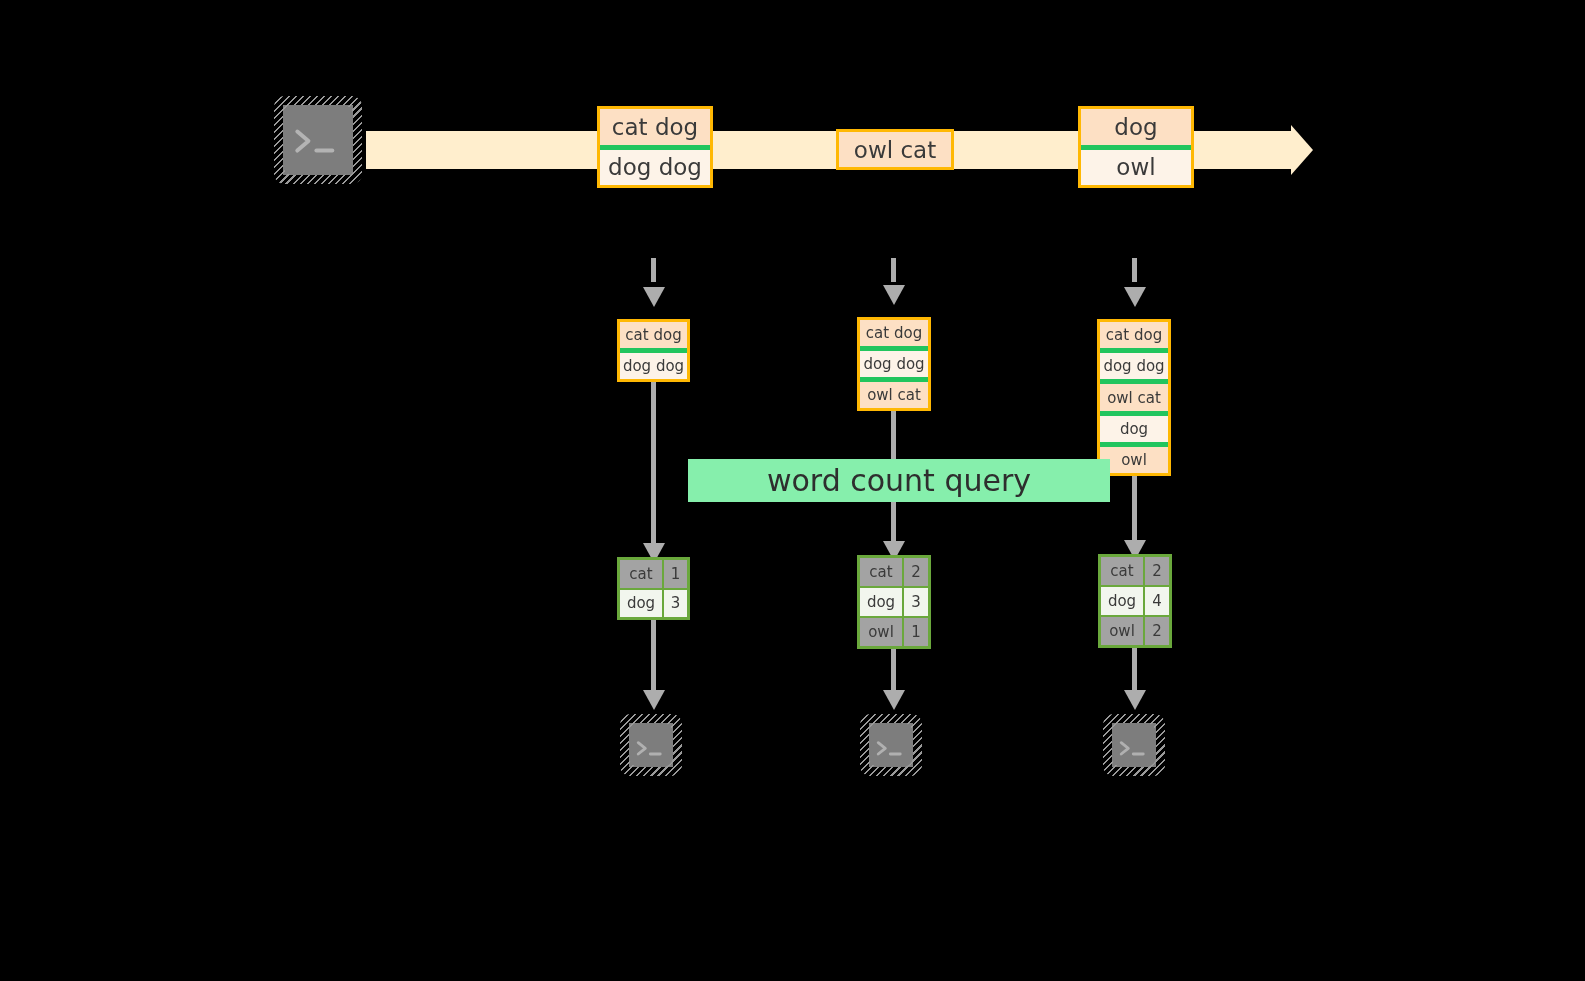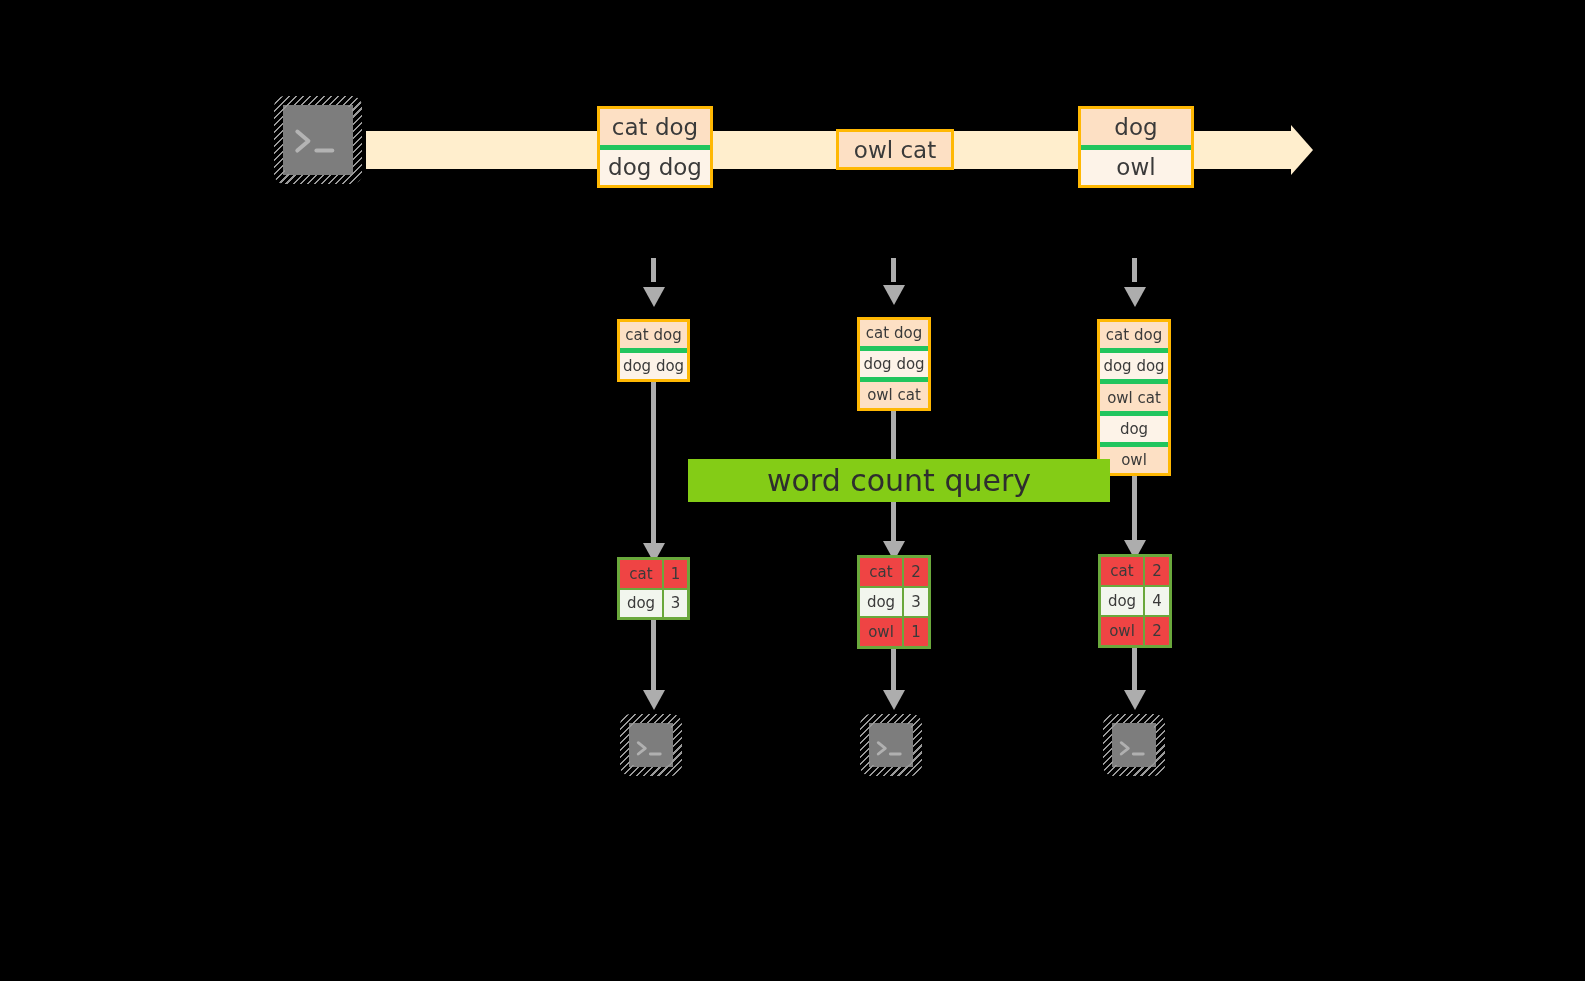--- a/index.html
+++ b/index.html
@@ -75,41 +75,41 @@
     border:3px solid #6aa83c;
     display:flex;flex-direction:column;
     font-size:15px;
   }
   .res .trow{
     flex:1 1 auto;display:flex;
     border-bottom:2px solid #6aa83c;
     box-sizing:border-box;
   }
   .res .trow:last-child{border-bottom:none;}
-  .res .trow.dark .c{background:#ef4444;}
+  .res .trow.dark .c{background:#a3a3a3;}
   .res .trow.light .c{background:#f2f6ee;}
   .res .c{
     display:flex;align-items:center;justify-content:center;
     box-sizing:border-box;white-space:nowrap;
   }
   .res .c.k{flex:0 0 44px;border-right:2px solid #6aa83c;}
   .res .c.v{flex:1 1 auto;}
 
   
   .vline{position:absolute;background:#adadad;width:5px;}
   .vhead{
     position:absolute;width:0;height:0;
     border-left:11px solid transparent;
     border-right:11px solid transparent;
     border-top:20px solid #adadad;
   }
 
   
   .qlabel{
-    position:absolute;background:#84cc16;
+    position:absolute;background:#86efac;
     display:flex;align-items:center;justify-content:center;
     font-size:30px;color:#2e2e2e;white-space:nowrap;
   }
 </style>
 </head>
 <body>
 
 <div class="canvas">
 
   <div class="term" style="left:274px;top:96px;width:88px;height:88px;">

